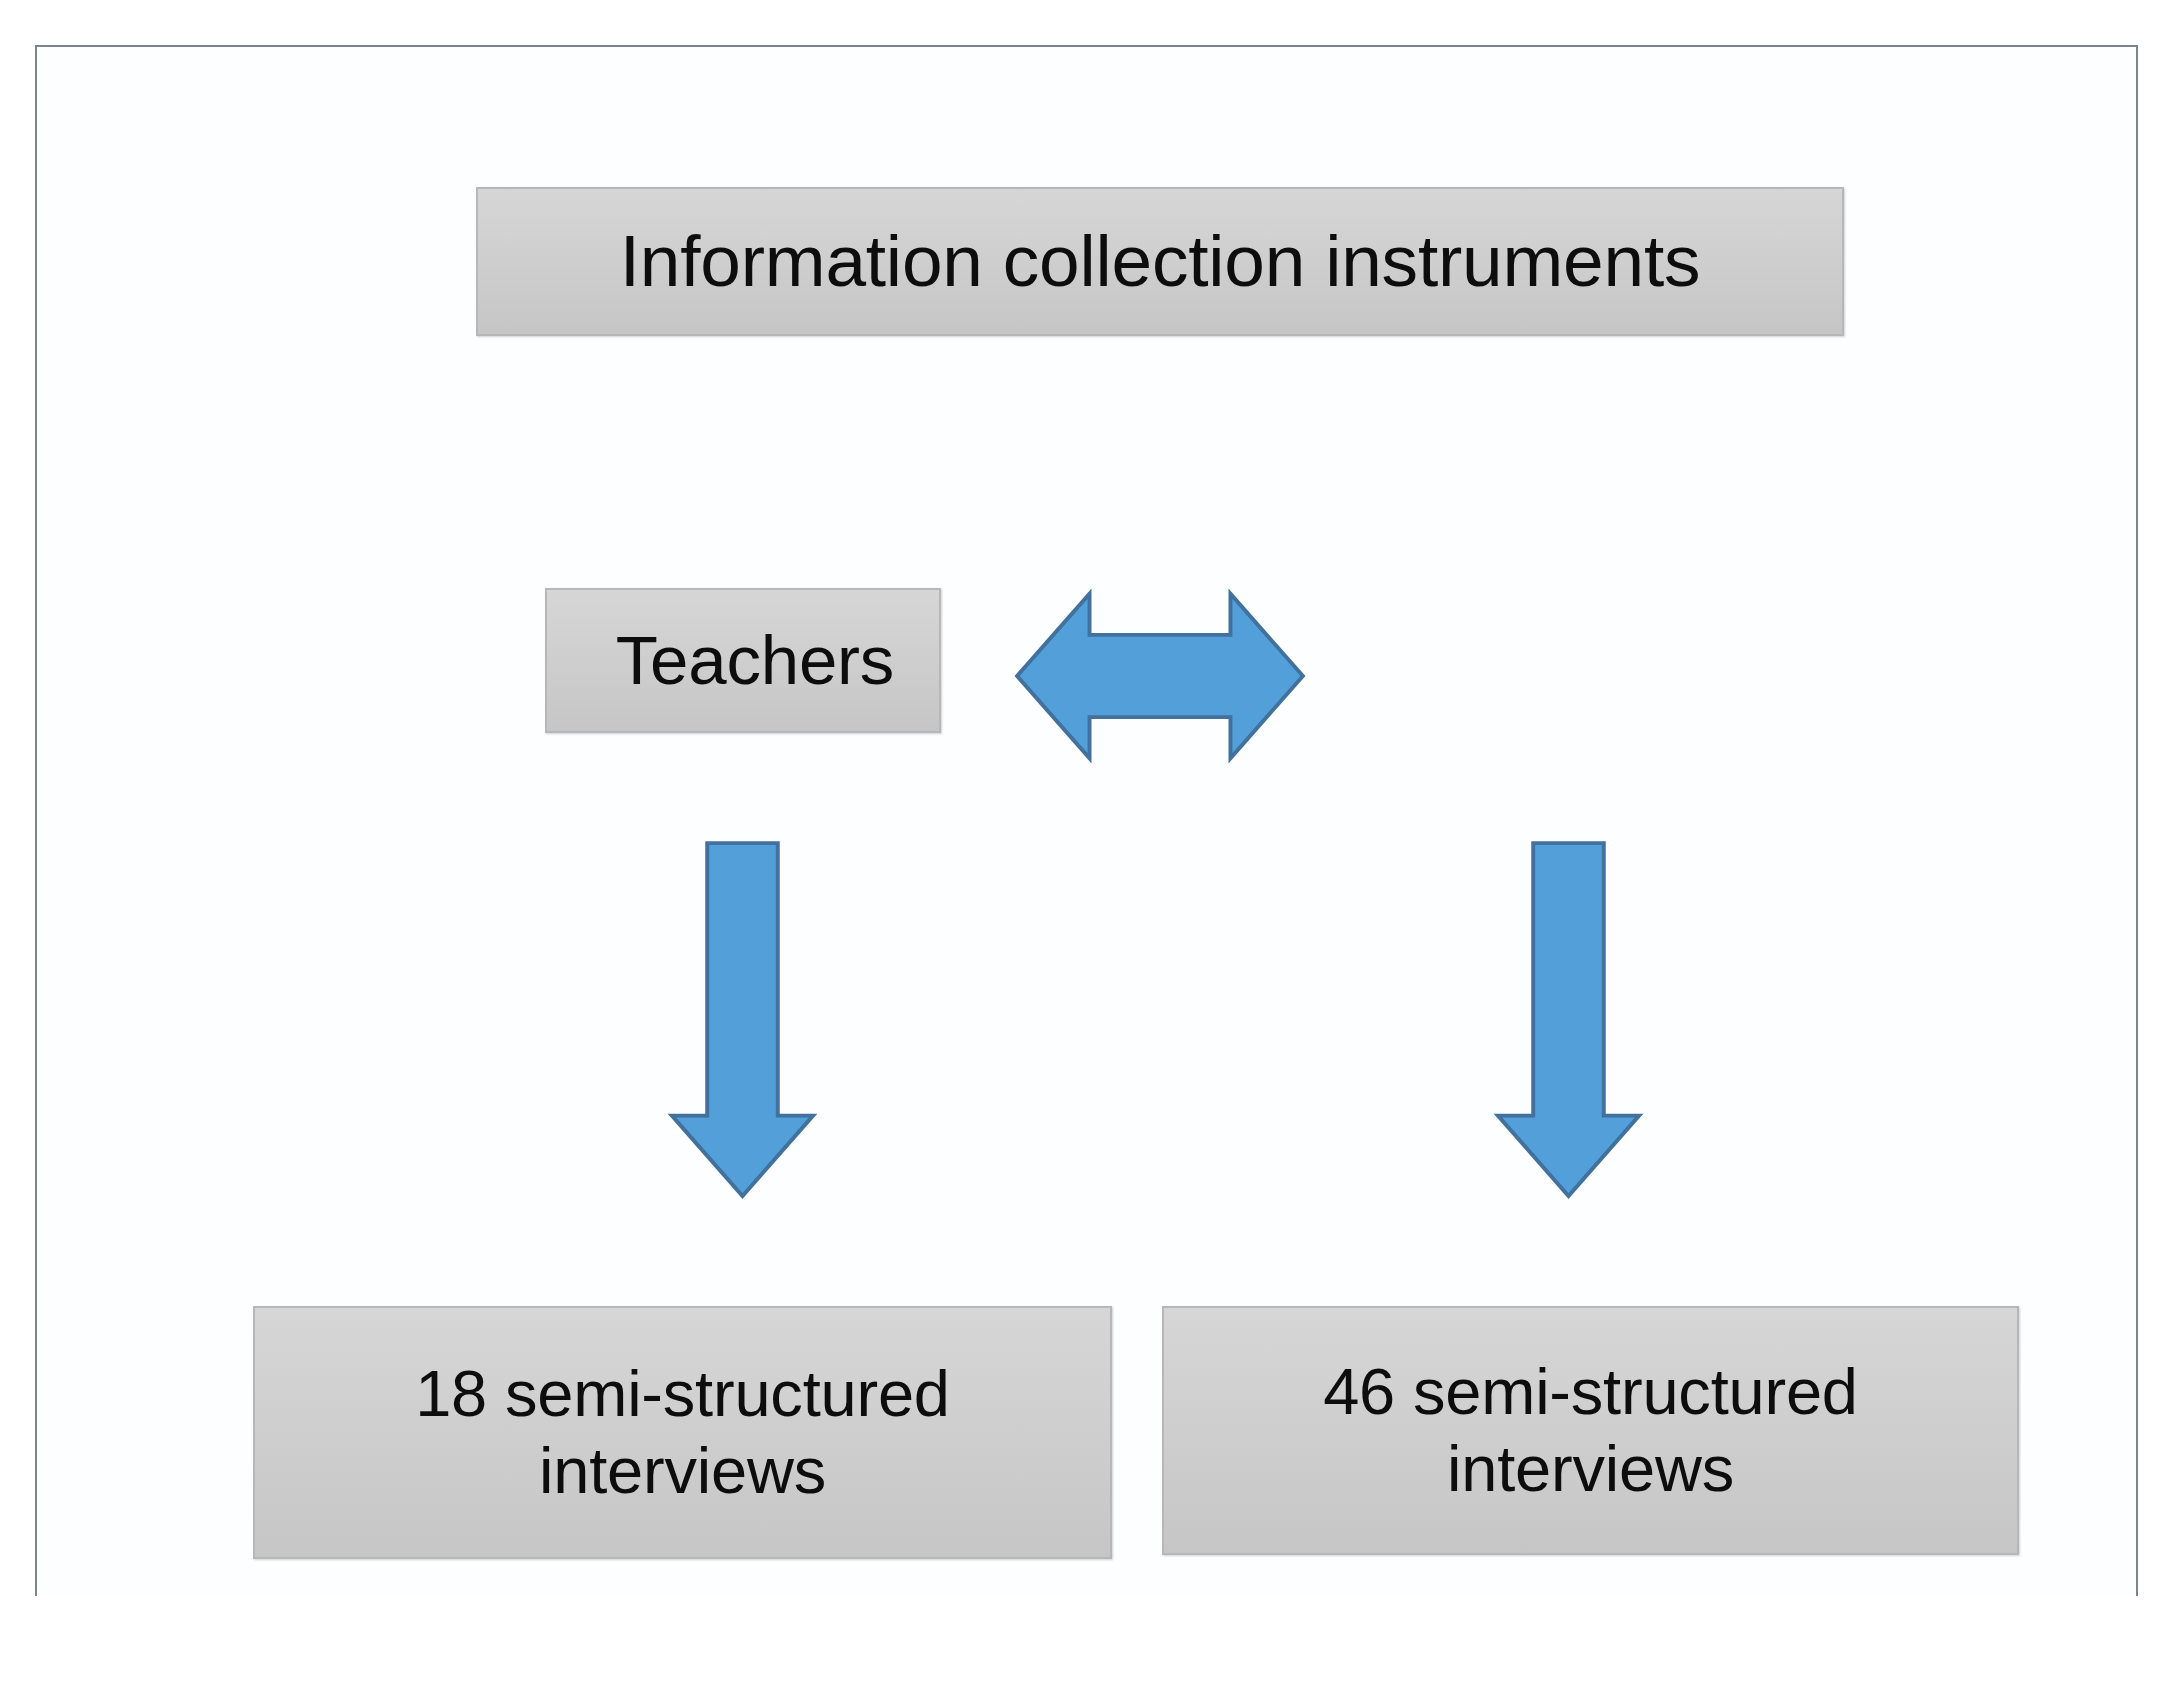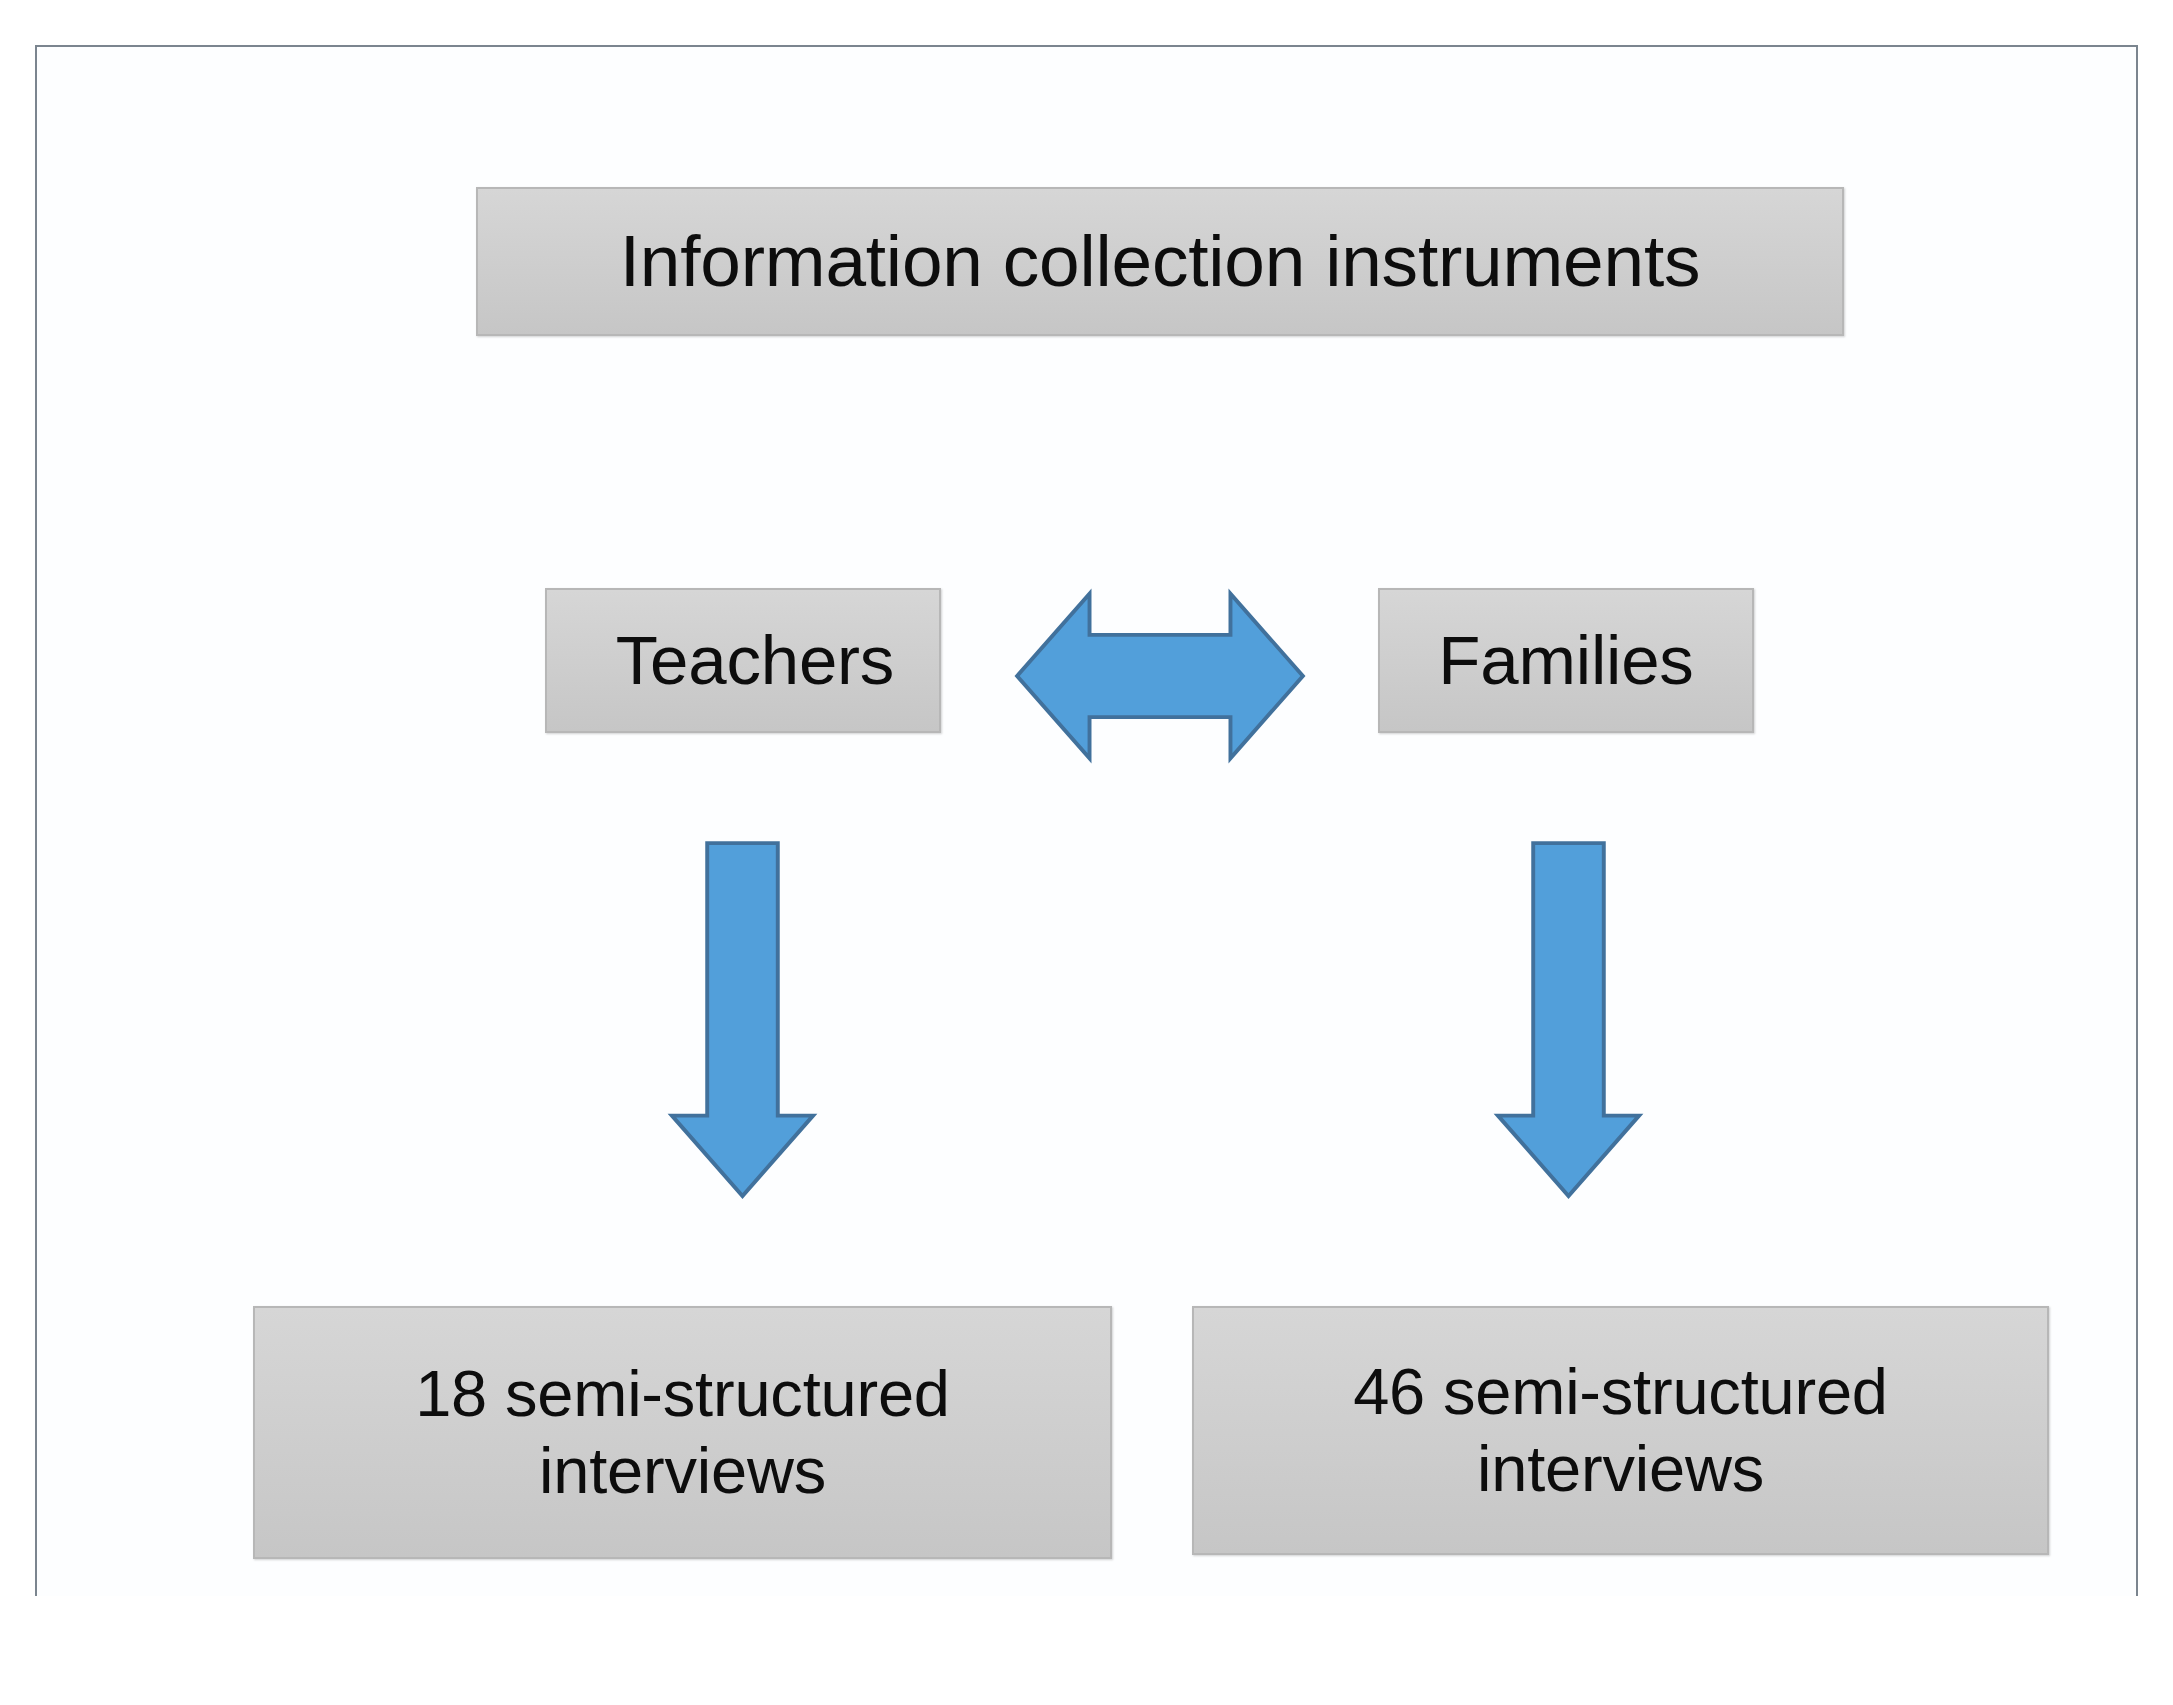--- a/index.html
+++ b/index.html
@@ -68,21 +68,21 @@
     font-size: 69px;
   }
   #teachers-result-box {
     left: 216px;
     top: 1259px;
     width: 859px;
     height: 253px;
     font-size: 65px;
   }
   #families-result-box {
-    left: 1155px;
+    left: 1125px;
     top: 1259px;
     width: 857px;
     height: 249px;
     font-size: 65px;
     justify-content: center;
   }
   .box-label {
     display: block;
     white-space: pre-line;
     padding: 0 9.8px;
@@ -119,23 +119,20 @@
   <div id="outer-frame">
 
     <div class="box" id="title-box">
       <span class="box-label">Information collection instruments</span>
     </div>
 
     <div class="box" id="teachers-box">
       <span class="box-label">Teachers</span>
     </div>
 
-    <div class="box" id="families-box">
-      <span class="box-label">Families</span>
-    </div>
 
     <svg class="arrow-svg" id="double-arrow" viewBox="0 0 292 188">
       <polygon points="0,94 74,10 74,52 218,52 218,10 292,94 218,178 218,136 74,136 74,178" fill="#529FDA" stroke="#41719C" stroke-width="4" stroke-linejoin="miter"></polygon>
     </svg>
 
     <svg class="arrow-svg" id="teachers-down-arrow" viewBox="0 0 152 364">
       <polygon points="40,0 112,0 112,278 148,278 76,360 4,278 40,278" fill="#529FDA" stroke="#41719C" stroke-width="4" stroke-linejoin="miter"></polygon>
     </svg>
 
     <svg class="arrow-svg" id="families-down-arrow" viewBox="0 0 152 364">

